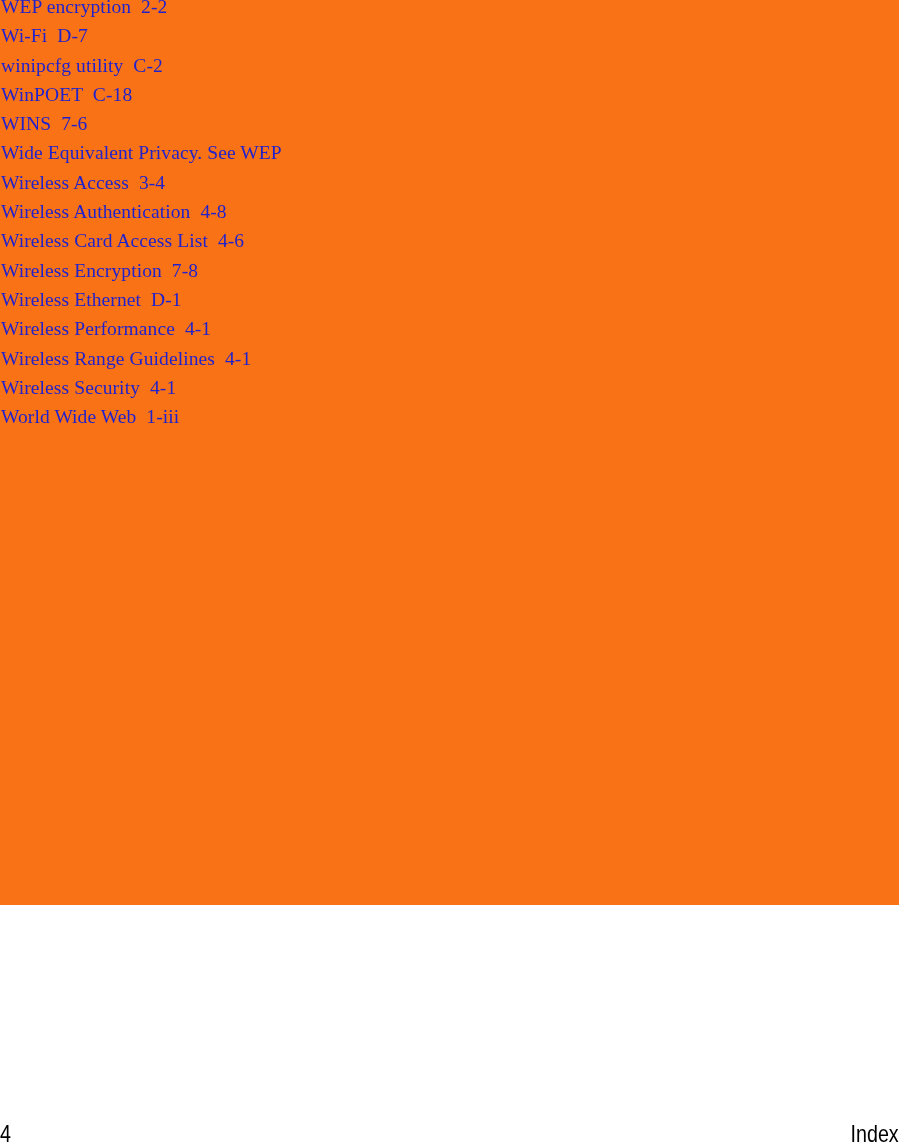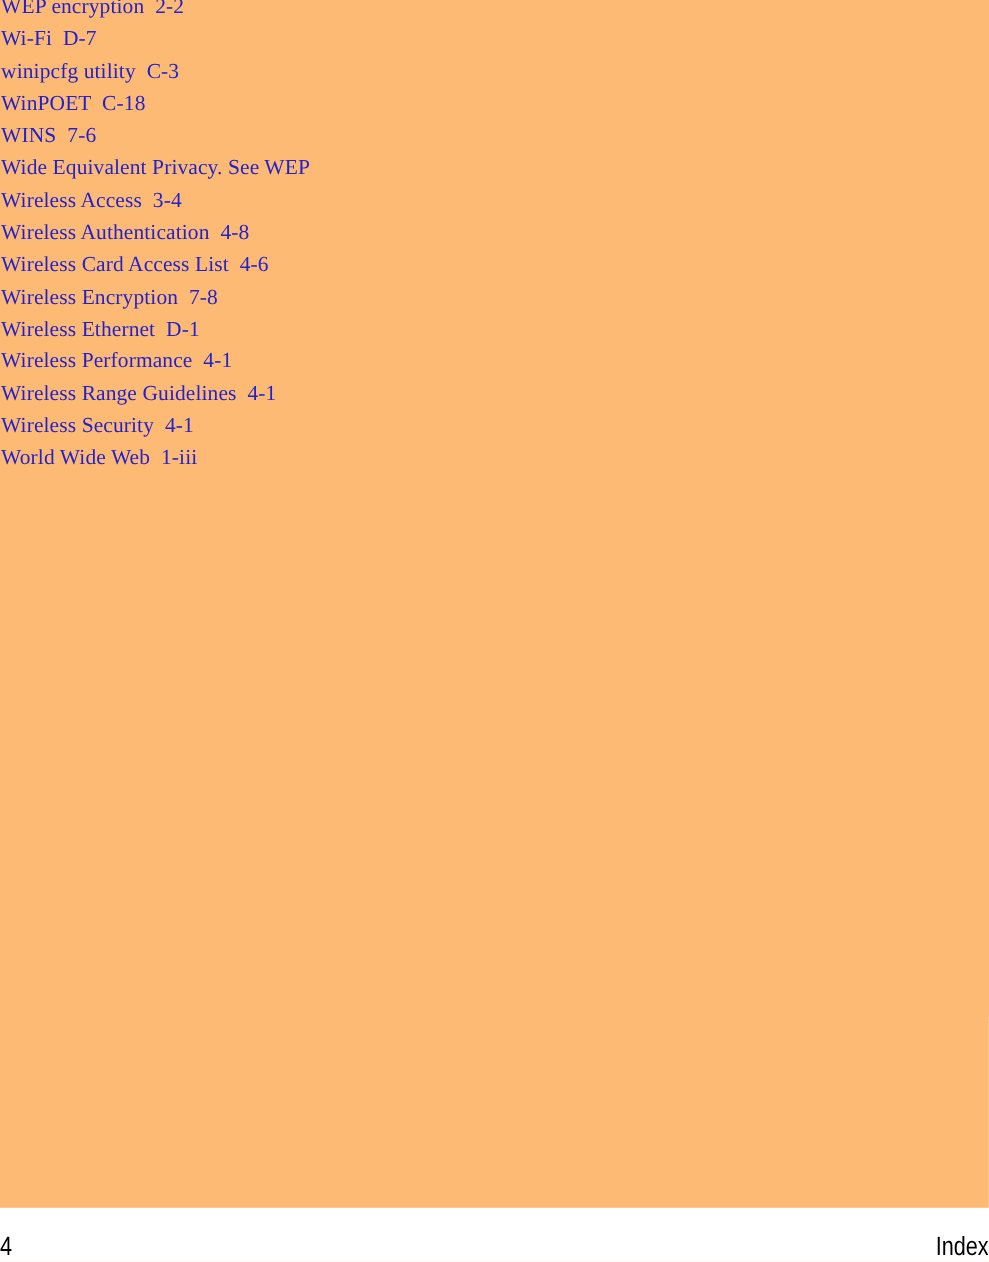--- a/index.html
+++ b/index.html
@@ -14,22 +14,22 @@
     position: relative;
     overflow: hidden;
     font-family: "Liberation Serif", "DejaVu Serif", serif;
   }
 
   #page {
     position: absolute;
     left: 0;
     top: 0;
     width: 899px;
-    height: 1098px;
-    background: #fdba74;
+    height: 905px;
+    background: #f97316;
   }
 
   
   #index-list {
     position: absolute;
     left: 0px;
     top: -8px;
     width: 899px;
   }
 
@@ -75,21 +75,21 @@
   }
 </style>
 </head>
 <body>
 
 <div id="page">
 
   <div id="index-list">
       <div class="index-entry"><span>WEP encryption  2-2</span></div>
       <div class="index-entry"><span>Wi-Fi  D-7</span></div>
-      <div class="index-entry"><span>winipcfg utility  C-3</span></div>
+      <div class="index-entry"><span>winipcfg utility  C-2</span></div>
       <div class="index-entry"><span>WinPOET  C-18</span></div>
       <div class="index-entry"><span>WINS  7-6</span></div>
       <div class="index-entry"><span>Wide Equivalent Privacy. </span><span class="see">See</span><span> WEP</span></div>
       <div class="index-entry"><span>Wireless Access  3-4</span></div>
       <div class="index-entry"><span>Wireless Authentication  4-8</span></div>
       <div class="index-entry"><span>Wireless Card Access List  4-6</span></div>
       <div class="index-entry"><span>Wireless Encryption  7-8</span></div>
       <div class="index-entry"><span>Wireless Ethernet  D-1</span></div>
       <div class="index-entry"><span>Wireless Performance  4-1</span></div>
       <div class="index-entry"><span>Wireless Range Guidelines  4-1</span></div>

